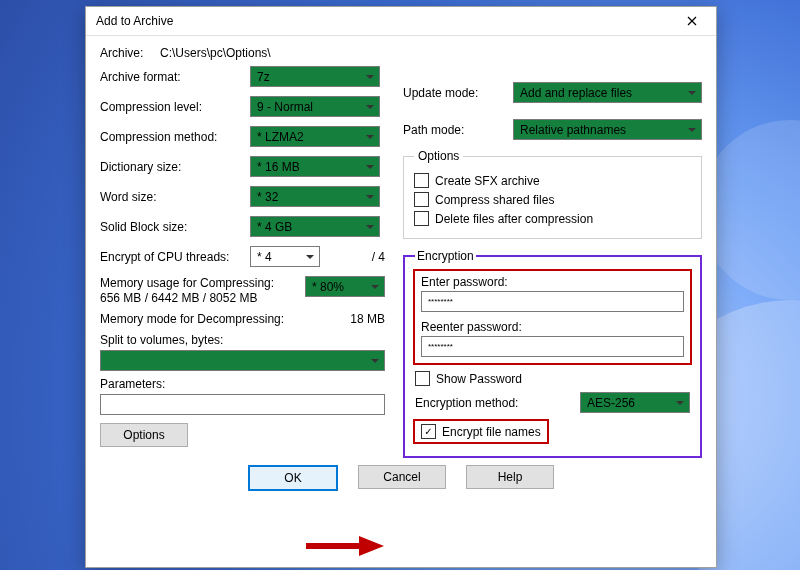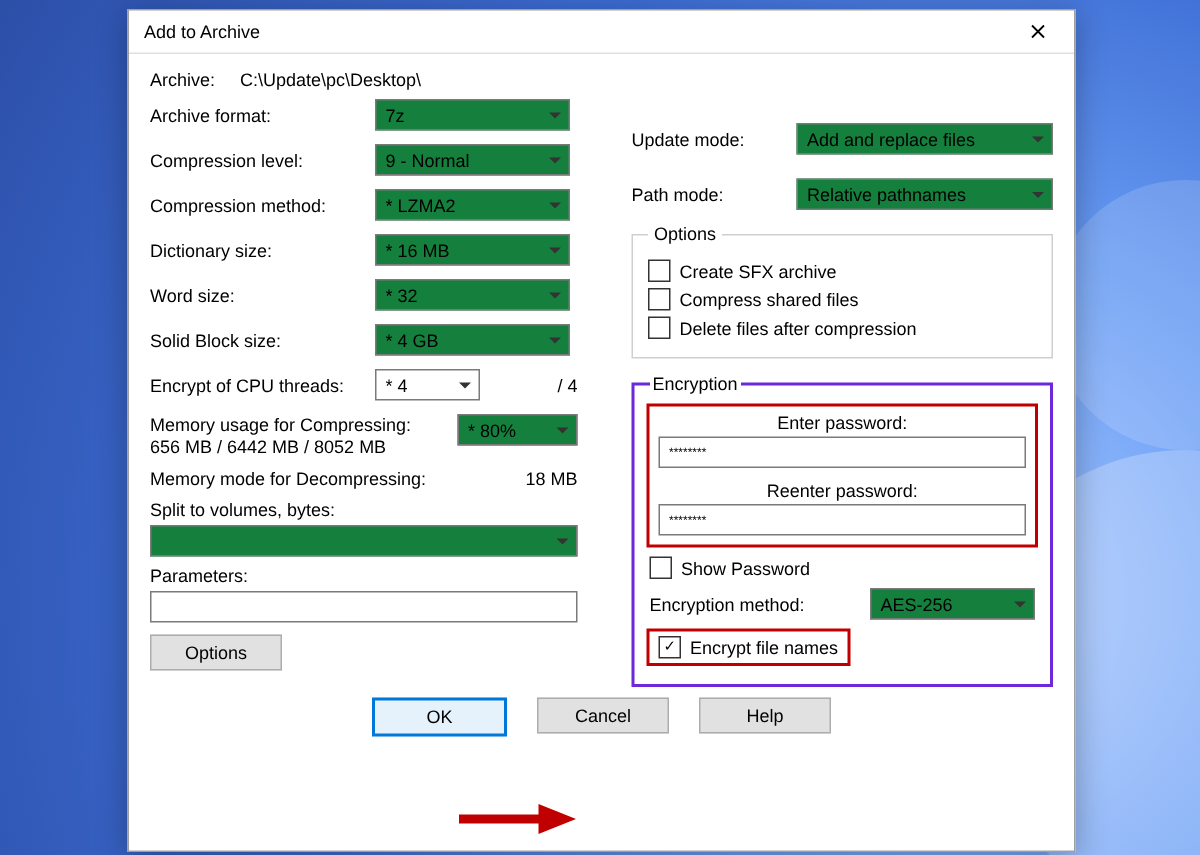--- a/index.html
+++ b/index.html
@@ -81,21 +81,21 @@
   }
   .browse-btn {
     width: 26px;
     height: 22px;
     border: 1px solid #adadad;
     background: #e1e1e1;
     display:flex; align-items:center; justify-content:center;
   }
   .columns {
     display: flex;
-    gap: 36px;
+    gap: 18px;
   }
   .col { flex: 1; }
   .col-left { width: 285px; flex: none; }
   .col-right { flex: 1; }
   .form-row {
     display: flex;
     align-items: center;
     margin-bottom: 9px;
   }
   .form-row .lbl { width: 150px; }
@@ -172,21 +172,21 @@
     height: 21px;
     border: 1px solid #7a7a7a;
     background:#fff;
     width: 100%;
     box-sizing: border-box;
     padding: 0 6px;
     font-size: 8px;
     letter-spacing: 0px;
     display:flex; align-items:center;
   }
-  .enc-grid { padding: 4px 6px 6px 6px; text-align: center; }
+  .enc-grid { padding: 4px 6px 6px 6px; }
   .enc-grid .sub { margin-bottom: 2px; }
   .right-form-row {
     display:flex; align-items:center; margin-bottom:9px;margin-top:16px;
   }
   .right-form-row .lbl { width: 110px; }
   .right-form-row .select-box { flex:1; }
   .button-bar {
     display:flex;
     justify-content:center;
     gap: 20px;
@@ -242,21 +242,21 @@
         <svg width="10" height="10" viewBox="0 0 10 10">
             <path d="M1 1 L9 9 M9 1 L1 9" stroke="#000" stroke-width="1.2"></path>
           </svg>
       </div>
     </div>
 
     <div class="content">
 
       <div class="row archive-row">
         <span class="label">Archive:</span>
-        <span style="margin-left:0px;">C:\Update\pc\Desktop\</span>
+        <span style="margin-left:0px;">C:\Users\pc\Options\</span>
       </div>
 
       <div class="columns">
 
         <div class="col col-left">
 
           <div class="form-row">
             <span class="lbl">Archive format:</span>
             <div class="select-box small">
               <span>7z</span>

